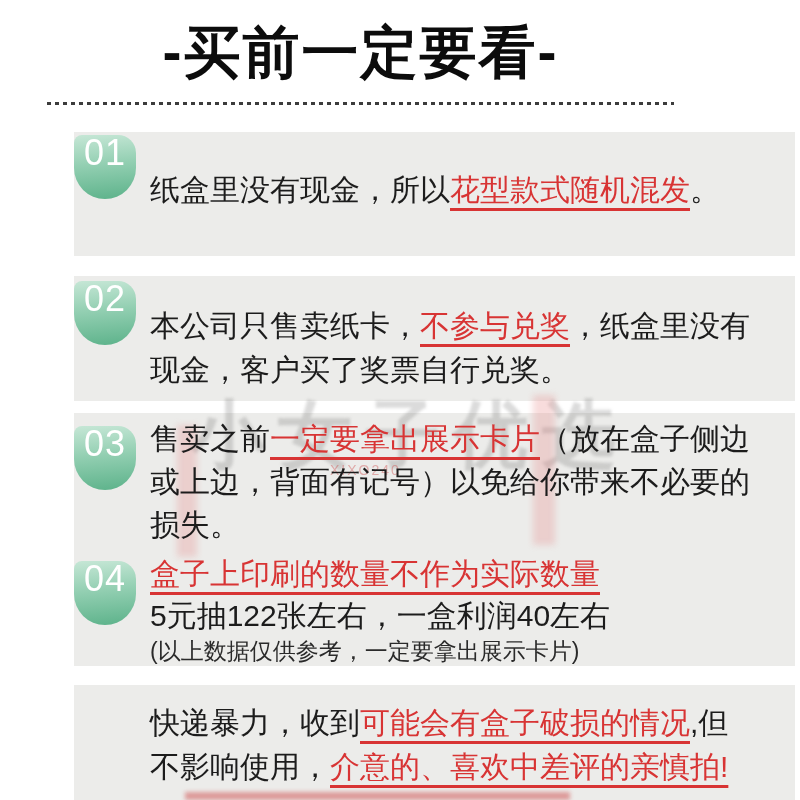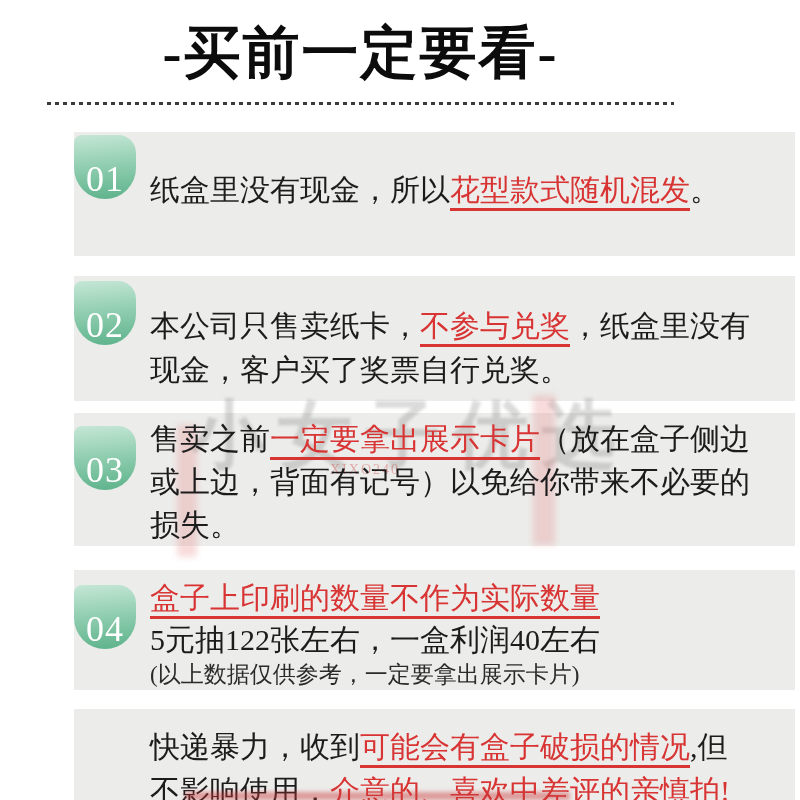--- a/index.html
+++ b/index.html
@@ -3,21 +3,21 @@
 <meta charset="utf-8">
 <style>
   * { margin:0; padding:0; box-sizing:border-box; }
   html,body { width:800px; height:800px; }
   body {
     font-family:"Liberation Sans", sans-serif;
     background:#ffffff;
     overflow:hidden;
     position:relative;
   }
-  .page { position:relative; width:721px; height:800px;font-family:Liberation Serif, serif; }
+  .page { position:relative; width:721px; height:800px; }
 
   
   .title {
     padding-top:20px;
     height:88px;
     text-align:center;
     font-size:57px;
     font-weight:900;
     letter-spacing:2px;
     color:#0c0c0c;
@@ -32,32 +32,32 @@
   
   .panel {
     position:relative;
     margin-left:74px;
     width:721px;
     background:#ececea;
   }
   .p1 { height:124px; margin-top:27px; }
   .p2 { height:125px; margin-top:20px; }
   .p3 { height:133px; margin-top:12px; }
-  .p4 { height:120px; margin-top:24px;  }
+  .p4 { height:120px; margin-top:0;  }
   .p5 { height:120px; margin-top:19px; }
 
   .badge {
     position:absolute;
     left:0;
     width:62px;
     height:64px;
     border-radius:8px 18px 31px 31px;
     background:linear-gradient(175deg,#c6e7d6 0%, #93cfb2 45%, #5cb28a 100%);
     display:flex;
-    align-items:flex-end;
+    align-items:flex-start;
     justify-content:center;
     z-index:3;
   }
   .p1 .badge { top:3px; }
   .p2 .badge { top:5px; }
   .p3 .badge { top:13px; }
   .p4 .badge { top:15px; }
   .p5 .badge { top:17px; }
   .badge-num {
     color:#ffffff;

